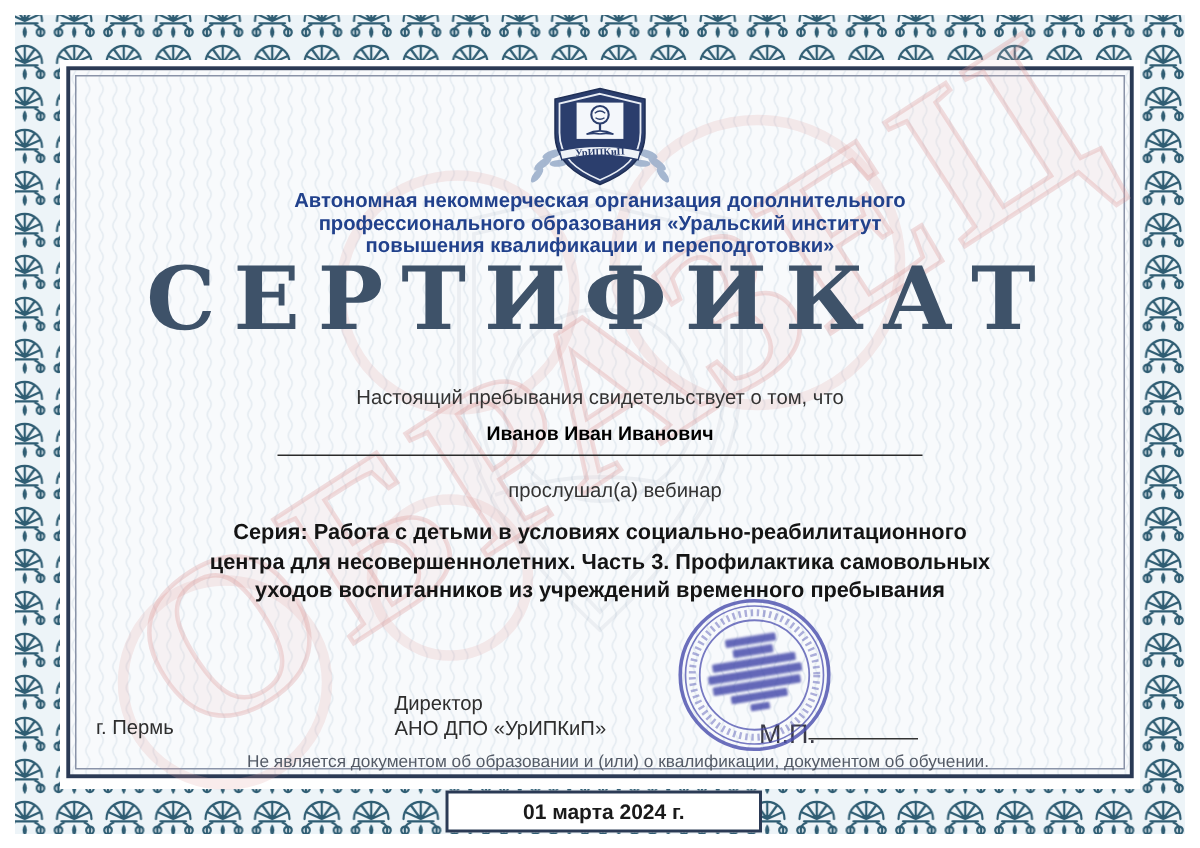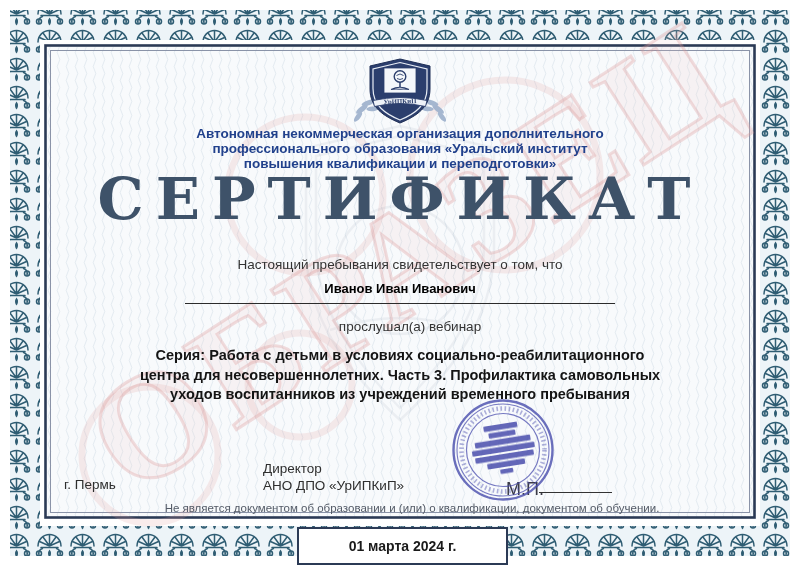--- a/index.html
+++ b/index.html
@@ -44,21 +44,21 @@
   .course{
     position:absolute;left:0;top:346px;width:100%;text-align:center;
     font-size:14.5px;font-weight:bold;line-height:19.5px;color:#141414;
   }
   .city{position:absolute;left:64px;top:477px;font-size:13.5px;color:#2e2e2e;}
   .director{position:absolute;left:263px;top:460px;font-size:13.5px;line-height:17px;color:#2e2e2e;}
   .seal-mark{position:absolute;left:506px;top:479px;font-size:18px;color:#3a3a46;}
   .sig-line{position:absolute;left:539px;top:492px;width:73px;border-top:1.4px solid #333;}
   .disclaimer{position:absolute;left:50px;top:502px;width:700px;text-align:center;font-size:11.5px;color:#535a66;margin-left:12px;}
   .date-box{
-    position:absolute;left:297px;top:527px;width:211px;height:38px;
+    position:absolute;left:297px;top:527px;width:211px;height:28px;
     background:#ffffff;border:2px solid var(--frame-color);
     display:flex;align-items:center;justify-content:center;
     font-size:14px;font-weight:bold;color:#1a1a1a;z-index:30;
   }
   .stamp-wrap{position:absolute;left:447px;top:397px;z-index:20;opacity:0.88;}
   .ghost{opacity:0.09;}
 </style>
 </head>
 <body>
 

